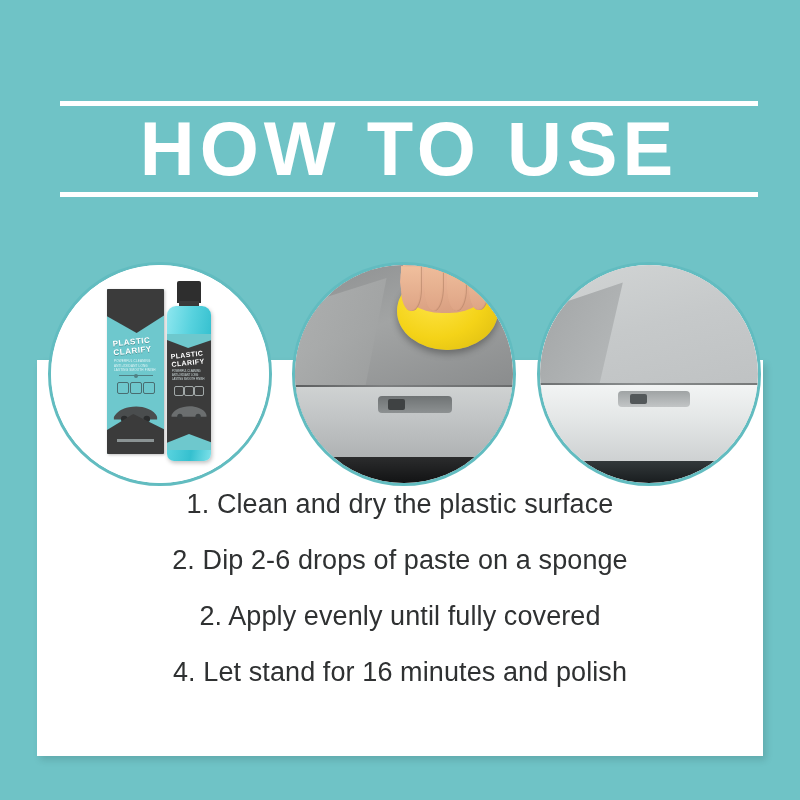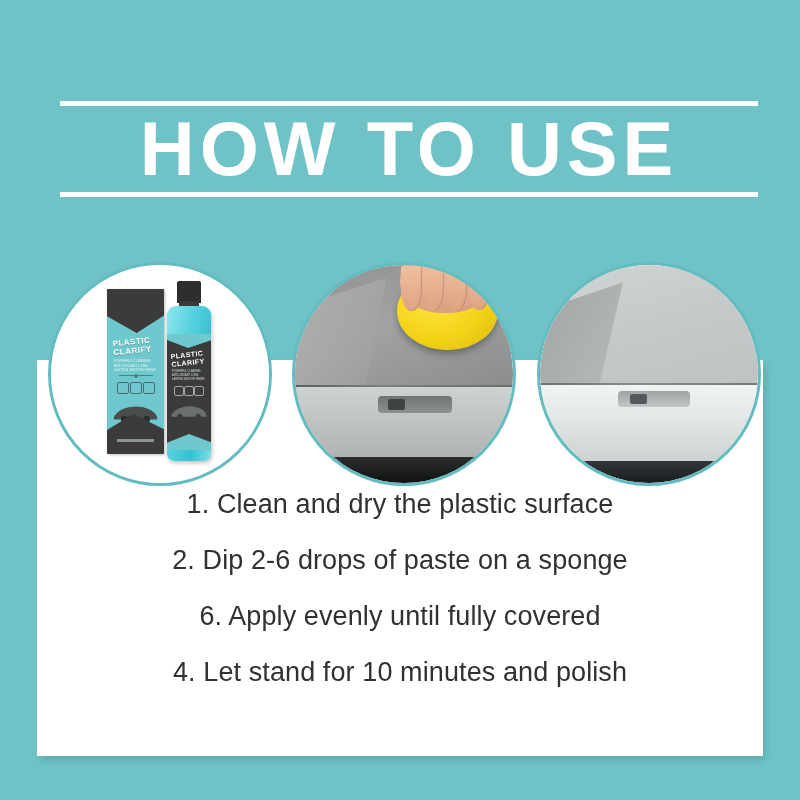--- a/index.html
+++ b/index.html
@@ -337,17 +337,17 @@
         <div class="s3-lower"></div>
         <div class="s3-handle"></div>
         <div class="s3-bottom"></div>
       </div>
     </div>
   </div>
 
   <div class="steps">
     <div class="step">1. Clean and dry the plastic surface</div>
     <div class="step">2. Dip 2-6 drops of paste on a sponge</div>
-    <div class="step">6. Apply evenly until fully covered</div>
-    <div class="step">4. Let stand for 10 minutes and polish</div>
+    <div class="step">2. Apply evenly until fully covered</div>
+    <div class="step">4. Let stand for 16 minutes and polish</div>
   </div>
 
 </div>
 
 </body></html>

